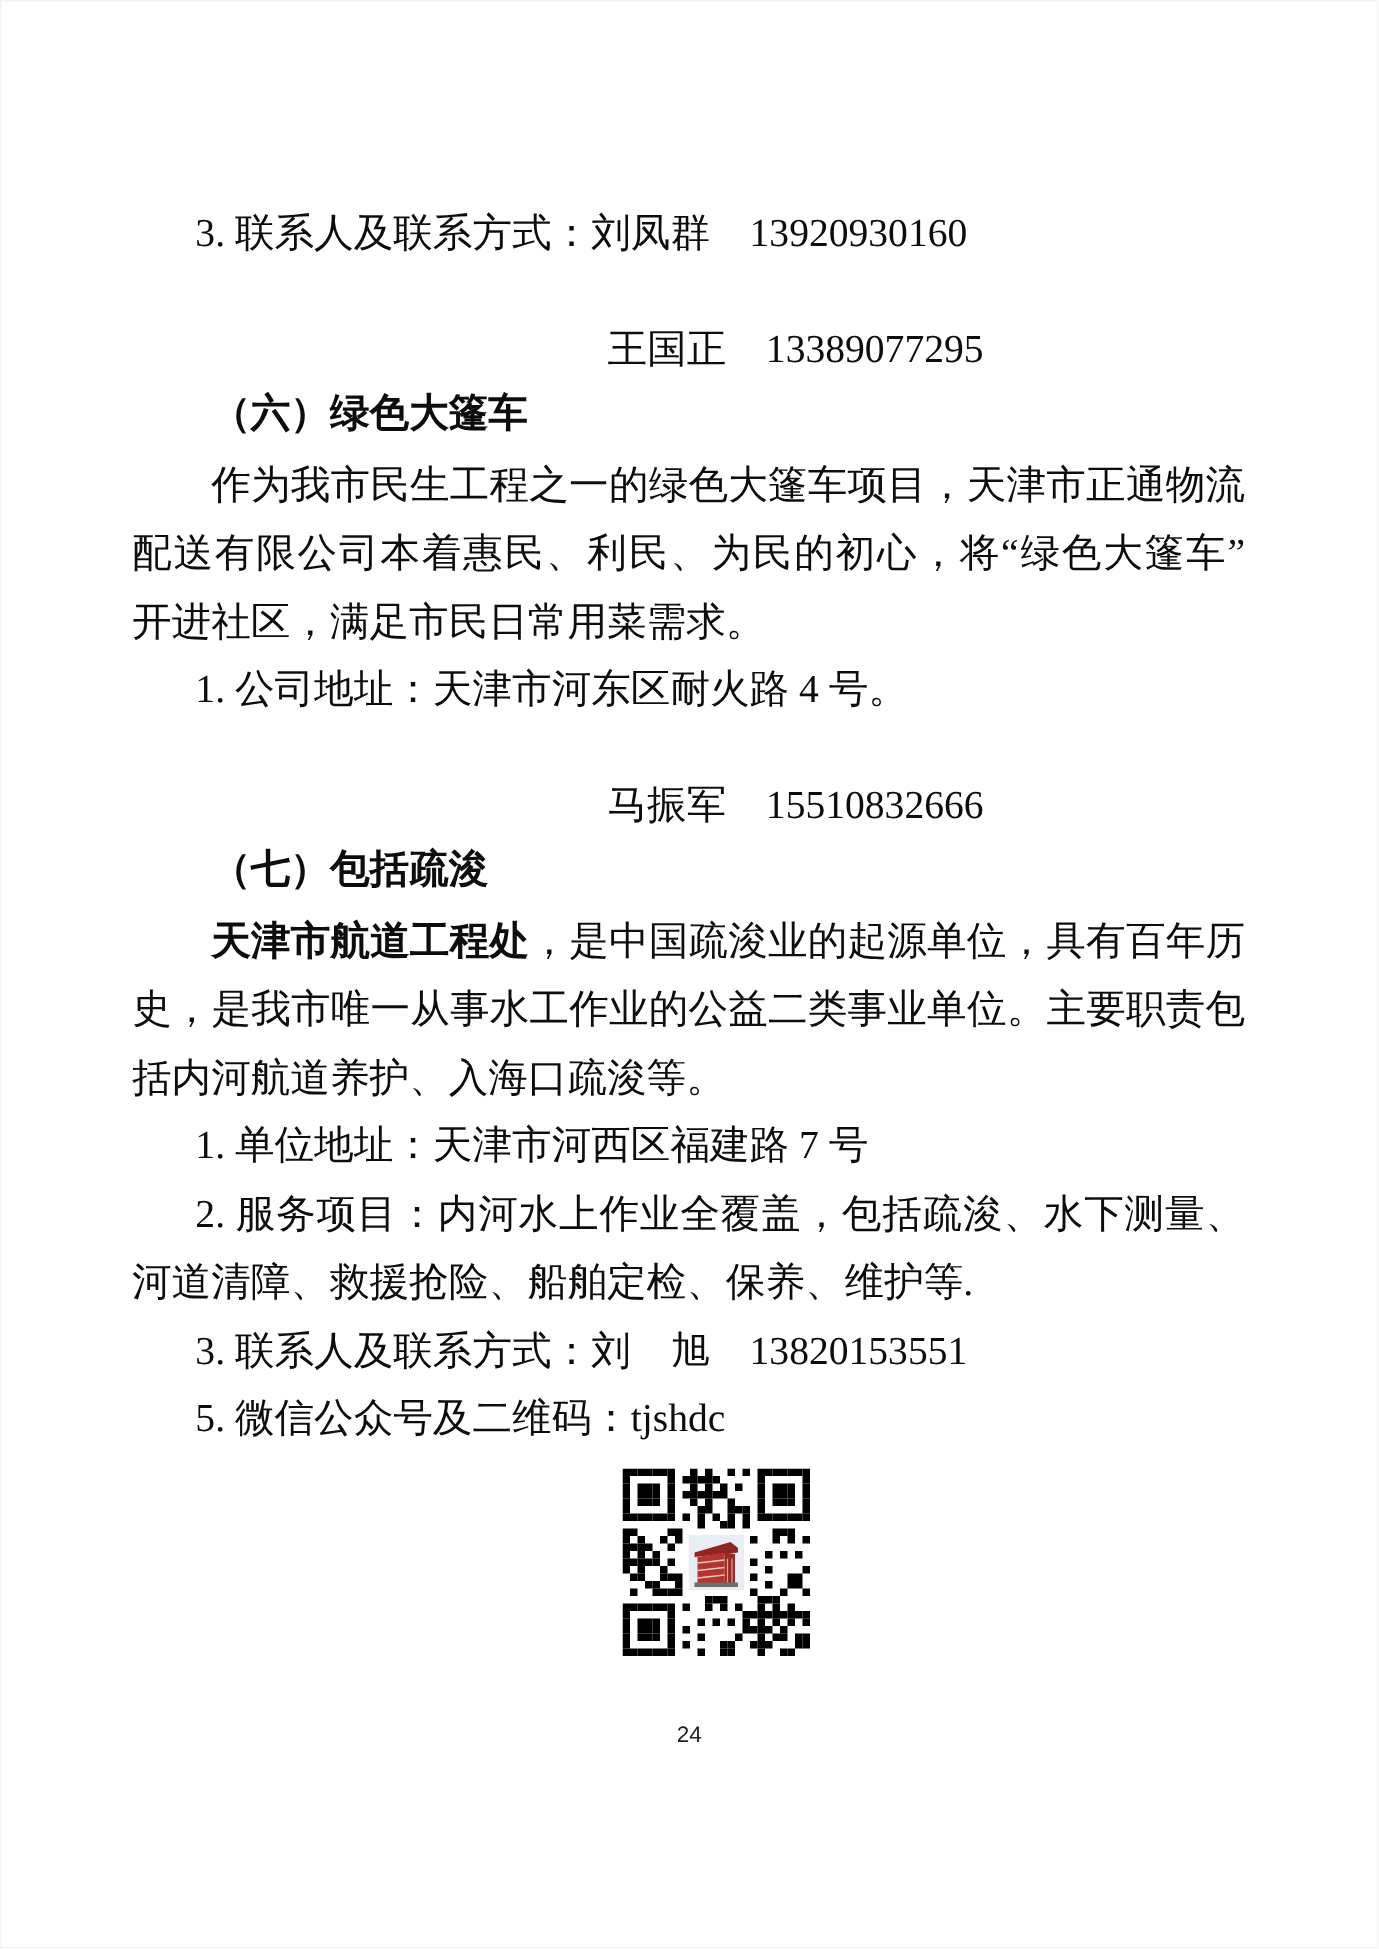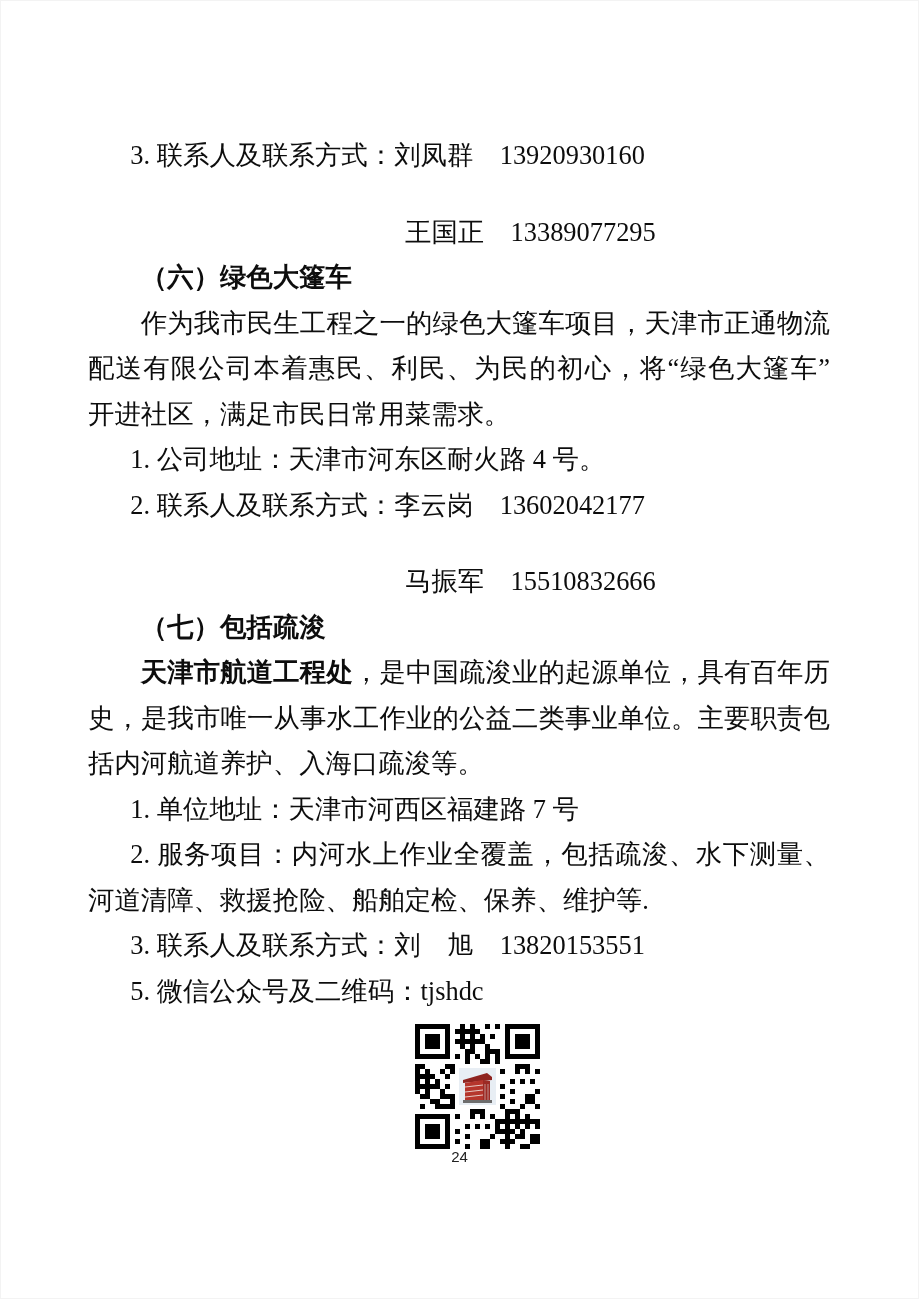--- a/index.html
+++ b/index.html
@@ -18,21 +18,21 @@
     width:742px;
     padding-top:133px;
     font-size:26.4px;
     line-height:45.5px;
     white-space:nowrap;
   }
   .line{white-space:nowrap;}
   .item{text-indent:1.6em;}
   .para-first{text-indent:2em;}
   .cont{padding-left:317px;margin-top:31px;}
-  .heading{font-weight:700;text-indent:2em;}
+  .heading{font-weight:700;text-indent:2em;font-family:Liberation Mono, monospace;}
   .bold{font-weight:700;}
   .justify{
     text-align:justify;
     text-align-last:justify;
   }
   .qr-wrap{
     position:relative;
     margin-left:327px;
     margin-top:10px;
     width:125px;height:125px;
@@ -63,21 +63,20 @@
 <div class="page">
   <div class="content">
 
     <div class="line item">3. 联系人及联系方式：刘凤群　13920930160</div>
     <div class="line cont">王国正　13389077295</div>
     <div class="line heading">（六）绿色大篷车</div>
     <div class="line para-first justify">作为我市民生工程之一的绿色大篷车项目，天津市正通物流</div>
     <div class="line justify">配送有限公司本着惠民、利民、为民的初心，将“绿色大篷车”</div>
     <div class="line">开进社区，满足市民日常用菜需求。</div>
     <div class="line item">1. 公司地址：天津市河东区耐火路 4 号。</div>
-    <div class="line item">2. 联系人及联系方式：李云岗　13602042177</div>
     <div class="line cont">马振军　15510832666</div>
     <div class="line heading">（七）包括疏浚</div>
     <div class="line para-first justify"><span class="bold">天津市航道工程处</span><span>，是中国疏浚业的起源单位，具有百年历</span></div>
     <div class="line justify">史，是我市唯一从事水工作业的公益二类事业单位。主要职责包</div>
     <div class="line">括内河航道养护、入海口疏浚等。</div>
     <div class="line item">1. 单位地址：天津市河西区福建路 7 号</div>
     <div class="line item justify">2. 服务项目：内河水上作业全覆盖，包括疏浚、水下测量、</div>
     <div class="line">河道清障、救援抢险、船舶定检、保养、维护等.</div>
     <div class="line item">3. 联系人及联系方式：刘　旭　13820153551</div>
     <div class="line item">5. 微信公众号及二维码：tjshdc</div>

